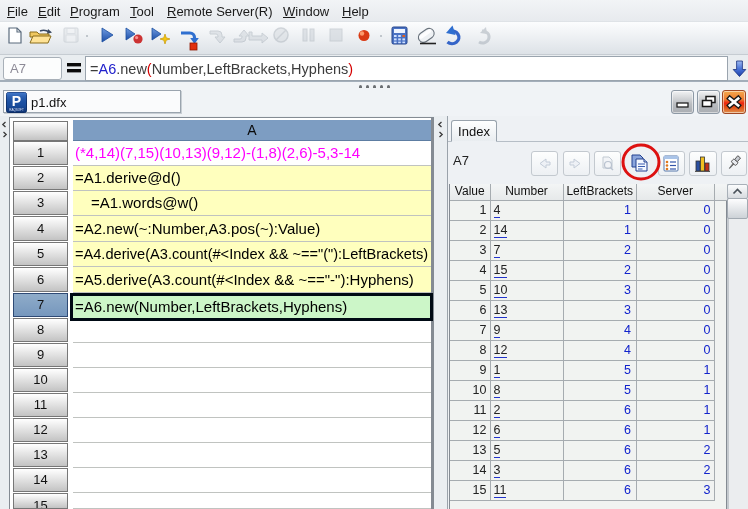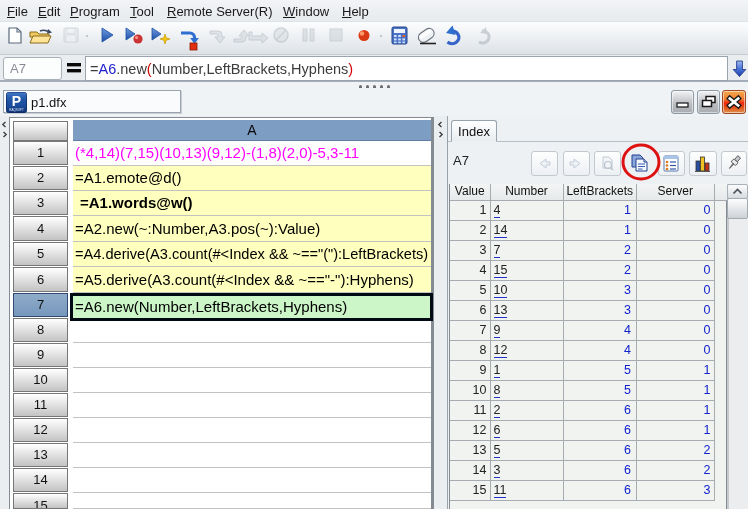--- a/index.html
+++ b/index.html
@@ -186,23 +186,23 @@
 <div class="abs" style="left:13px;top:267px;width:55px;height:25px;background:linear-gradient(#ffffff,#c3c3c3);border:1px solid #777;color:#111;text-align:center;line-height:23px;overflow:hidden;">6</div>
 <div class="abs" style="left:13px;top:293px;width:55px;height:24px;background:linear-gradient(#8facc9,#7697bd);border:1px solid #2e4a75;color:#111;text-align:center;line-height:22px;overflow:hidden;">7</div>
 <div class="abs" style="left:13px;top:318px;width:55px;height:24px;background:linear-gradient(#ffffff,#c3c3c3);border:1px solid #777;color:#111;text-align:center;line-height:22px;overflow:hidden;">8</div>
 <div class="abs" style="left:13px;top:343px;width:55px;height:24px;background:linear-gradient(#ffffff,#c3c3c3);border:1px solid #777;color:#111;text-align:center;line-height:22px;overflow:hidden;">9</div>
 <div class="abs" style="left:13px;top:368px;width:55px;height:24px;background:linear-gradient(#ffffff,#c3c3c3);border:1px solid #777;color:#111;text-align:center;line-height:22px;overflow:hidden;">10</div>
 <div class="abs" style="left:13px;top:393px;width:55px;height:24px;background:linear-gradient(#ffffff,#c3c3c3);border:1px solid #777;color:#111;text-align:center;line-height:22px;overflow:hidden;">11</div>
 <div class="abs" style="left:13px;top:418px;width:55px;height:24px;background:linear-gradient(#ffffff,#c3c3c3);border:1px solid #777;color:#111;text-align:center;line-height:22px;overflow:hidden;">12</div>
 <div class="abs" style="left:13px;top:443px;width:55px;height:24px;background:linear-gradient(#ffffff,#c3c3c3);border:1px solid #777;color:#111;text-align:center;line-height:22px;overflow:hidden;">13</div>
 <div class="abs" style="left:13px;top:468px;width:55px;height:24px;background:linear-gradient(#ffffff,#c3c3c3);border:1px solid #777;color:#111;text-align:center;line-height:22px;overflow:hidden;">14</div>
 <div class="abs" style="left:13px;top:493px;width:55px;height:16px;background:linear-gradient(#ffffff,#c3c3c3);border:1px solid #777;color:#111;text-align:center;line-height:23px;overflow:hidden;">15</div>
-<div class="abs" style="left:73px;top:141px;width:358px;height:25px;background:#ffffff;border-bottom:1px solid #c0c3c0;color:#ff00ff;font-size:15px;line-height:24px;padding-left:2px;white-space:nowrap;overflow:hidden;">(*4,14)(7,15)(10,13)(9,12)-(1,8)(2,0)-5,3-11</div>
-<div class="abs" style="left:73px;top:166px;width:358px;height:25px;background:#ffffbe;border-bottom:1px solid #c0c3c0;color:#000;font-size:15px;line-height:24px;padding-left:2px;white-space:nowrap;overflow:hidden;">=A1.emote@d()</div>
-<div class="abs" style="left:73px;top:191px;width:358px;height:25px;background:#ffffbe;border-bottom:1px solid #c0c3c0;color:#000;font-size:15px;line-height:24px;padding-left:7px;white-space:nowrap;overflow:hidden;font-weight:bold;">=A1.words@w()</div>
+<div class="abs" style="left:73px;top:141px;width:358px;height:25px;background:#ffffff;border-bottom:1px solid #c0c3c0;color:#ff00ff;font-size:15px;line-height:24px;padding-left:2px;white-space:nowrap;overflow:hidden;">(*4,14)(7,15)(10,13)(9,12)-(1,8)(2,6)-5,3-14</div>
+<div class="abs" style="left:73px;top:166px;width:358px;height:25px;background:#ffffbe;border-bottom:1px solid #c0c3c0;color:#000;font-size:15px;line-height:24px;padding-left:2px;white-space:nowrap;overflow:hidden;">=A1.derive@d()</div>
+<div class="abs" style="left:73px;top:191px;width:358px;height:25px;background:#ffffbe;border-bottom:1px solid #c0c3c0;color:#000;font-size:15px;line-height:24px;padding-left:18px;white-space:nowrap;overflow:hidden;">=A1.words@w()</div>
 <div class="abs" style="left:73px;top:216px;width:358px;height:26px;background:#ffffbe;border-bottom:1px solid #c0c3c0;color:#000;font-size:15px;line-height:25px;padding-left:2px;white-space:nowrap;overflow:hidden;">=A2.new(~:Number,A3.pos(~):Value)</div>
 <div class="abs" style="left:73px;top:242px;width:358px;height:25px;background:#ffffbe;border-bottom:1px solid #c0c3c0;color:#000;font-size:14.6px;line-height:24px;padding-left:2px;white-space:nowrap;overflow:hidden;">=A4.derive(A3.count(#&lt;Index &amp;&amp; ~=="("):LeftBrackets)</div>
 <div class="abs" style="left:73px;top:267px;width:358px;height:26px;background:#ffffbe;border-bottom:1px solid #c0c3c0;color:#000;font-size:15px;line-height:25px;padding-left:2px;white-space:nowrap;overflow:hidden;">=A5.derive(A3.count(#&lt;Index &amp;&amp; ~=="-"):Hyphens)</div>
 <div class="abs" style="left:70px;top:293px;width:363px;height:28px;background:#ccf6c8;border:3px solid #000a14;z-index:3;color:#000;font-size:15px;line-height:22px;padding-left:2px;white-space:nowrap;overflow:hidden;">=A6.new(Number,LeftBrackets,Hyphens)</div>
 <div class="abs" style="left:73px;top:318px;width:358px;height:25px;background:#ffffff;border-bottom:1px solid #c0c3c0;color:#000;font-size:15px;line-height:24px;padding-left:2px;white-space:nowrap;overflow:hidden;"></div>
 <div class="abs" style="left:73px;top:343px;width:358px;height:25px;background:#ffffff;border-bottom:1px solid #c0c3c0;color:#000;font-size:15px;line-height:24px;padding-left:2px;white-space:nowrap;overflow:hidden;"></div>
 <div class="abs" style="left:73px;top:368px;width:358px;height:25px;background:#ffffff;border-bottom:1px solid #c0c3c0;color:#000;font-size:15px;line-height:24px;padding-left:2px;white-space:nowrap;overflow:hidden;"></div>
 <div class="abs" style="left:73px;top:393px;width:358px;height:25px;background:#ffffff;border-bottom:1px solid #c0c3c0;color:#000;font-size:15px;line-height:24px;padding-left:2px;white-space:nowrap;overflow:hidden;"></div>
 <div class="abs" style="left:73px;top:418px;width:358px;height:25px;background:#ffffff;border-bottom:1px solid #c0c3c0;color:#000;font-size:15px;line-height:24px;padding-left:2px;white-space:nowrap;overflow:hidden;"></div>
 <div class="abs" style="left:73px;top:443px;width:358px;height:25px;background:#ffffff;border-bottom:1px solid #c0c3c0;color:#000;font-size:15px;line-height:24px;padding-left:2px;white-space:nowrap;overflow:hidden;"></div>

